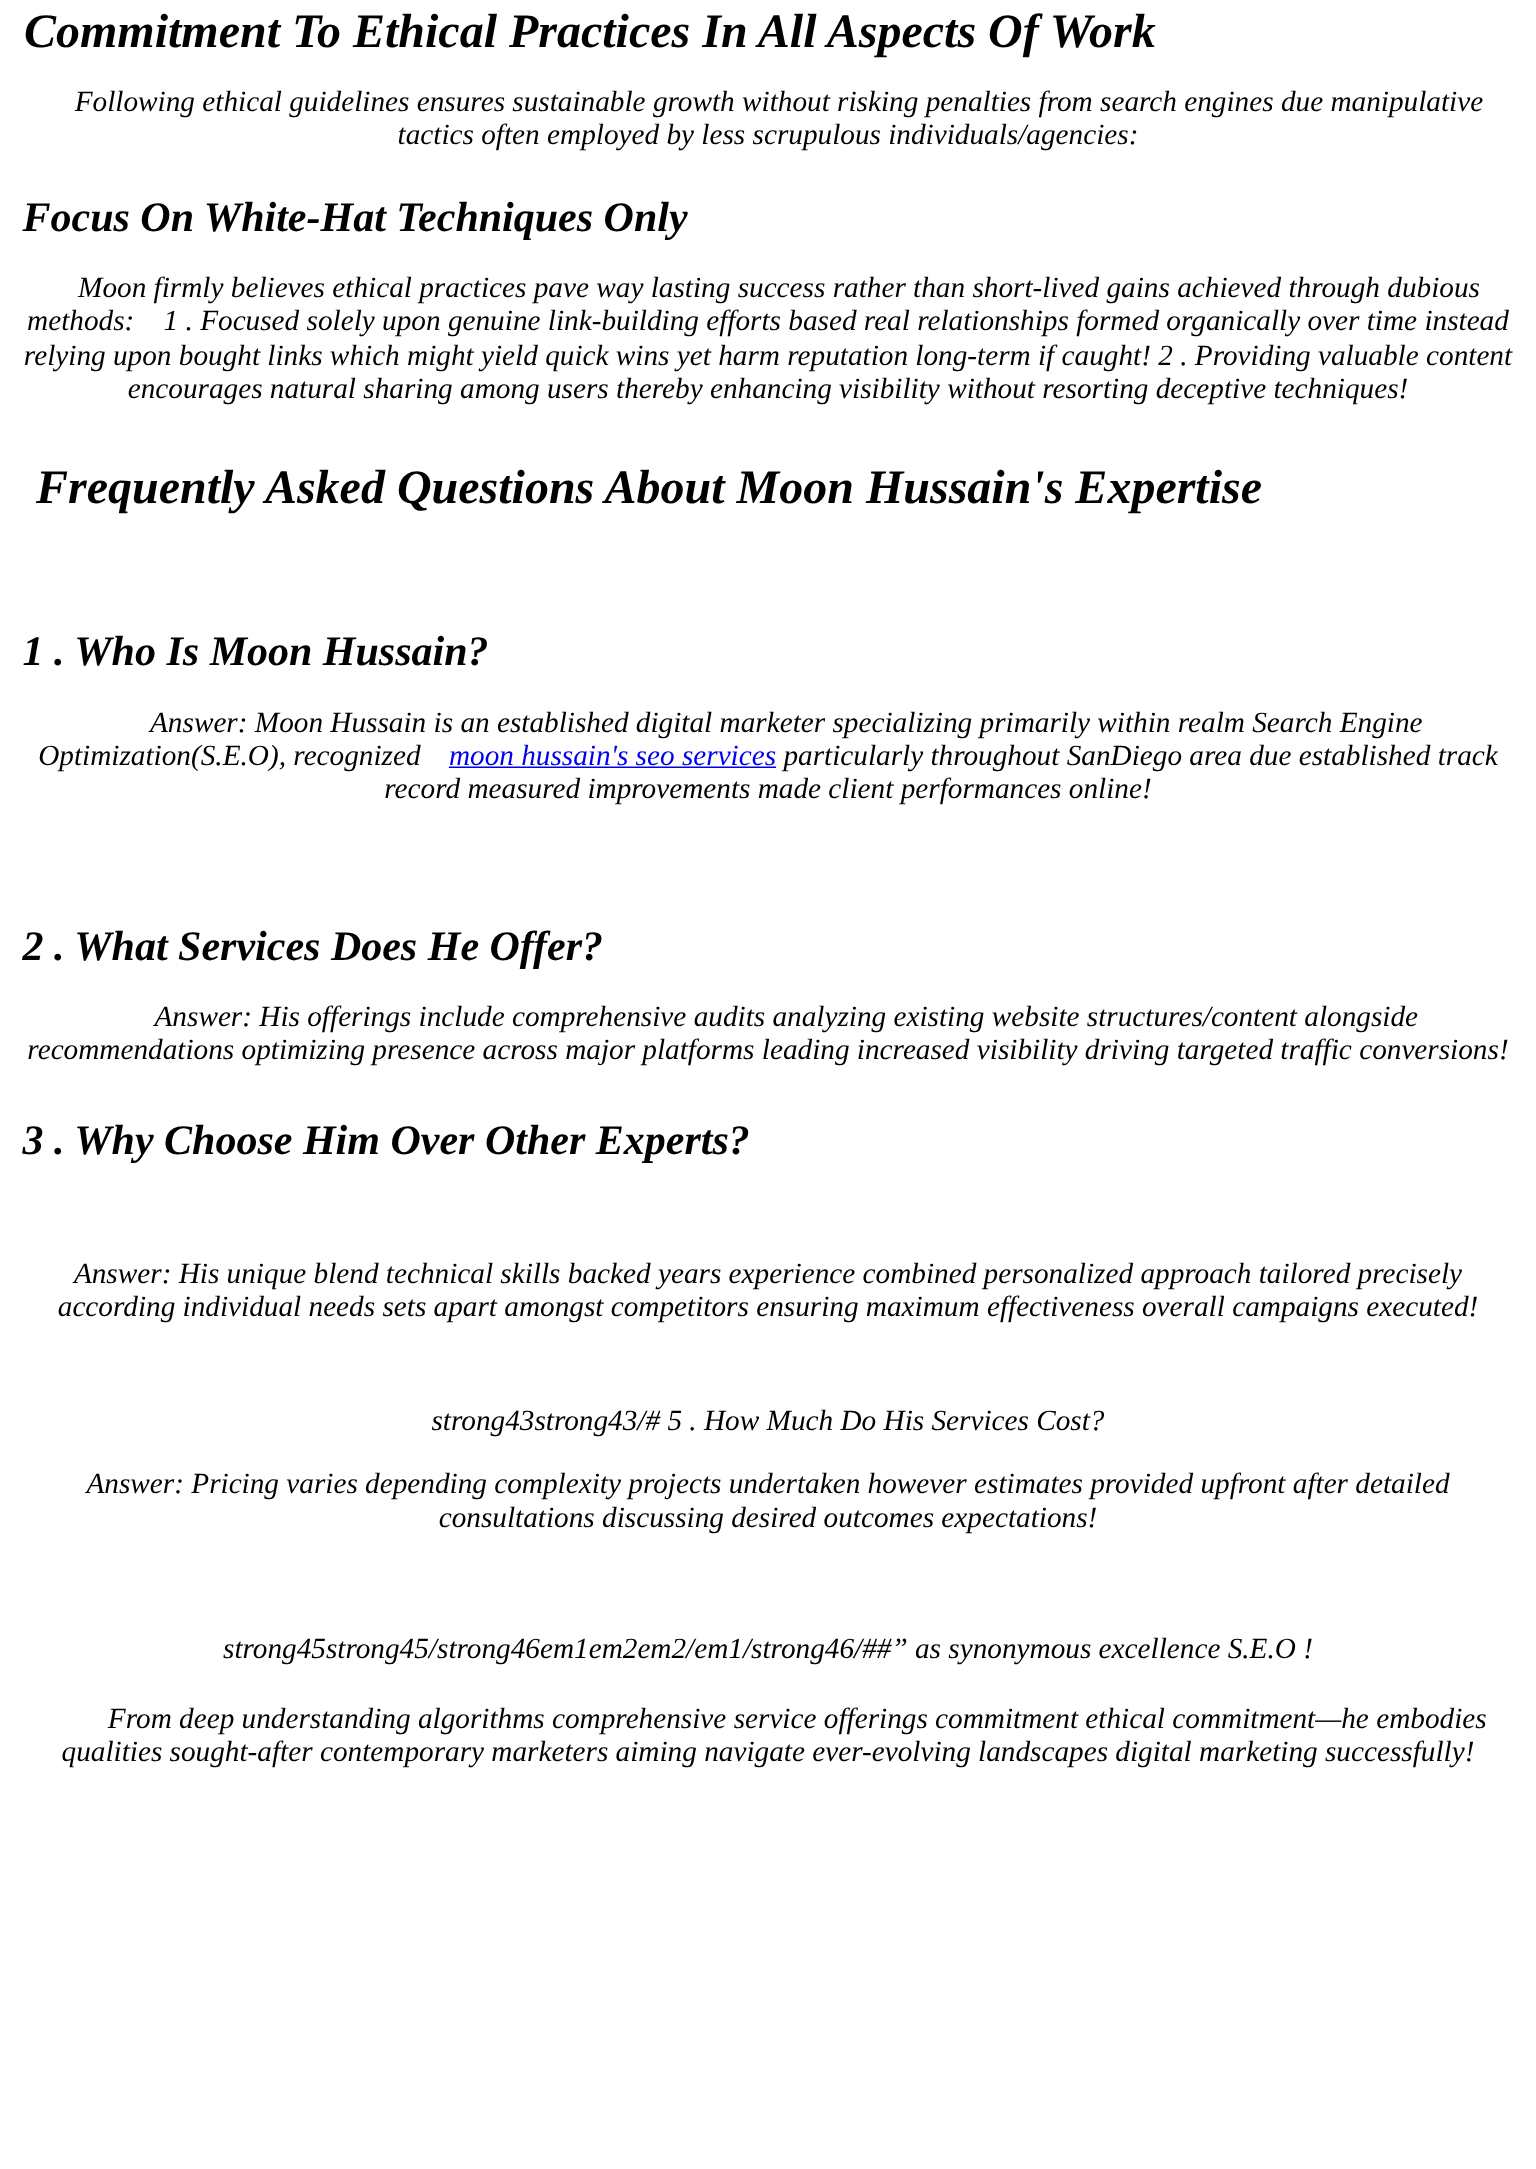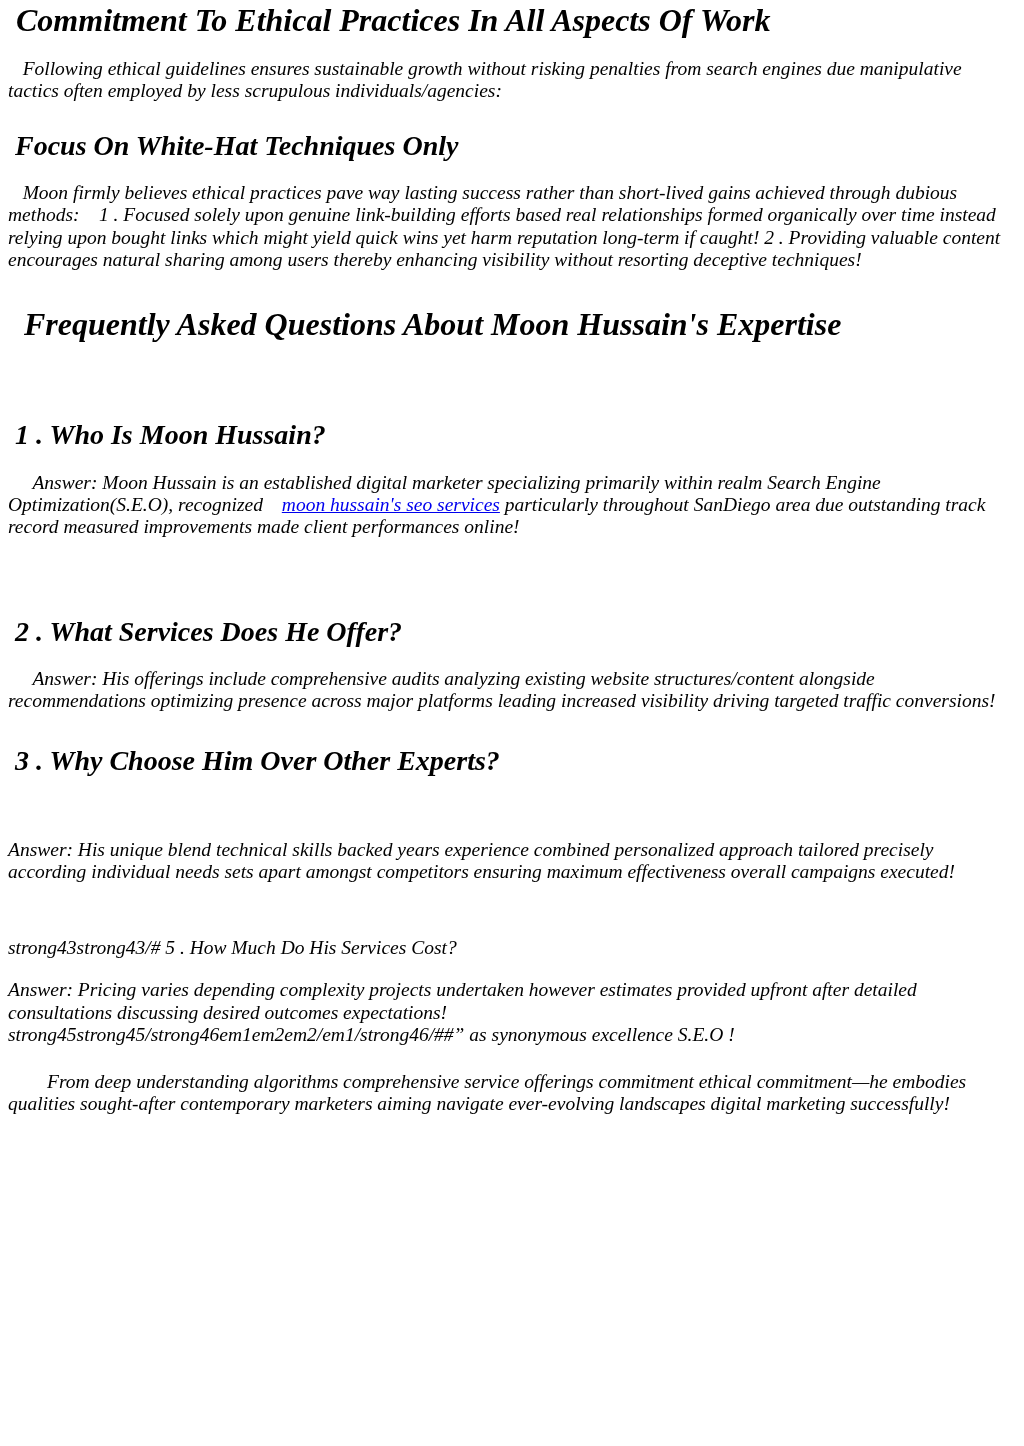--- a/index.html
+++ b/index.html
@@ -18,56 +18,56 @@
     line-height: 1.15;
   }
   h1, h2, p {
     margin: 0;
     padding: 0;
     white-space: pre-wrap; 
     font-style: italic;
   }
   h1 { font-size: 32px; font-weight: bold; }
   h2 { font-size: 28px; font-weight: bold; }
-  p  { font-size: 19.5px; font-weight: normal; }
+  p  { font-size: 19.5px; font-weight: normal; text-align: center; }
   a.link {
     color: #0000EE;
     text-decoration: underline;
     cursor: pointer;
     margin-left: 14px;
   }
   
   .mt19 { margin-top: 19px; }
   .mt20 { margin-top: 20px; }
   .mt24 { margin-top: 24px; }
   .mt27 { margin-top: 27px; }
   .mt32 { margin-top: 32px; }
   .mt34 { margin-top: 34px; }
   .mt62 { margin-top: 62px; }
-  .mt65 { }
+  .mt65 { margin-top: 65px; }
   .mt70 { margin-top: 53px; }
   .mt73 { margin-top: 77px; }
 </style>
 </head>
 <body>
 
 <main>
   <h1> Commitment To Ethical Practices In All Aspects Of Work</h1>
 
   <p class="mt19">   Following ethical guidelines ensures sustainable growth without risking penalties from search engines due manipulative tactics often employed by less scrupulous individuals/agencies:</p>
 
   <h2 class="mt27"> Focus On White-Hat Techniques Only</h2>
 
   <p class="mt20">   Moon firmly believes ethical practices pave way lasting success rather than short-lived gains achieved through dubious methods:    1 . Focused solely upon genuine link-building efforts based real relationships formed organically over time instead relying upon bought links which might yield quick wins yet harm reputation long-term if caught! 2 . Providing valuable content encourages natural sharing among users thereby enhancing visibility without resorting deceptive techniques!</p>
 
   <h1 class="mt34">  Frequently Asked Questions About Moon Hussain's Expertise</h1>
 
   <h2 class="mt73"> 1 . Who Is Moon Hussain?</h2>
 
-  <p class="mt20"><span>     Answer: Moon Hussain is an established digital marketer specializing primarily within realm Search Engine Optimization(S.E.O), recognized </span><a class="link">moon hussain's seo services</a><span> particularly throughout SanDiego area due outstanding track record measured improvements made client performances online!</span></p>
+  <p class="mt20"><span>     Answer: Moon Hussain is an established digital marketer specializing primarily within realm Search Engine Optimization(S.E.O), recognized </span><a class="link">moon hussain's seo services</a><span> particularly throughout SanDiego area due established track record measured improvements made client performances online!</span></p>
 
   <h2 class="mt73"> 2 . What Services Does He Offer?</h2>
 
   <p class="mt20">     Answer: His offerings include comprehensive audits analyzing existing website structures/content alongside recommendations optimizing presence across major platforms leading increased visibility driving targeted traffic conversions!</p>
 
   <h2 class="mt32"> 3 . Why Choose Him Over Other Experts?</h2>
 
   <p class="mt62">Answer: His unique blend technical skills backed years experience combined personalized approach tailored precisely according individual needs sets apart amongst competitors ensuring maximum effectiveness overall campaigns executed!</p>
 
   <p class="mt70">strong43strong43/# 5 . How Much Do His Services Cost?</p>

